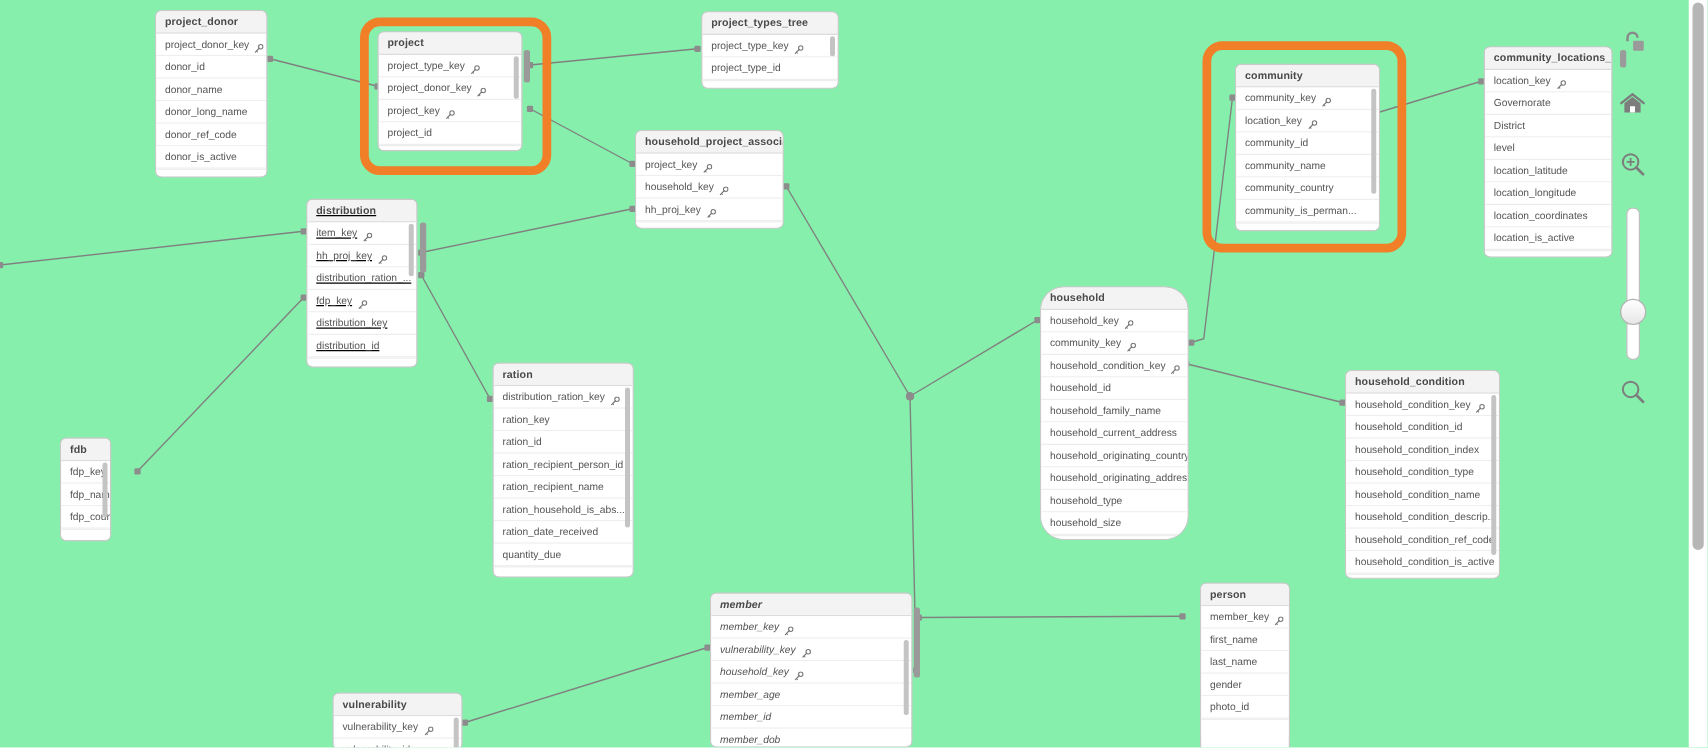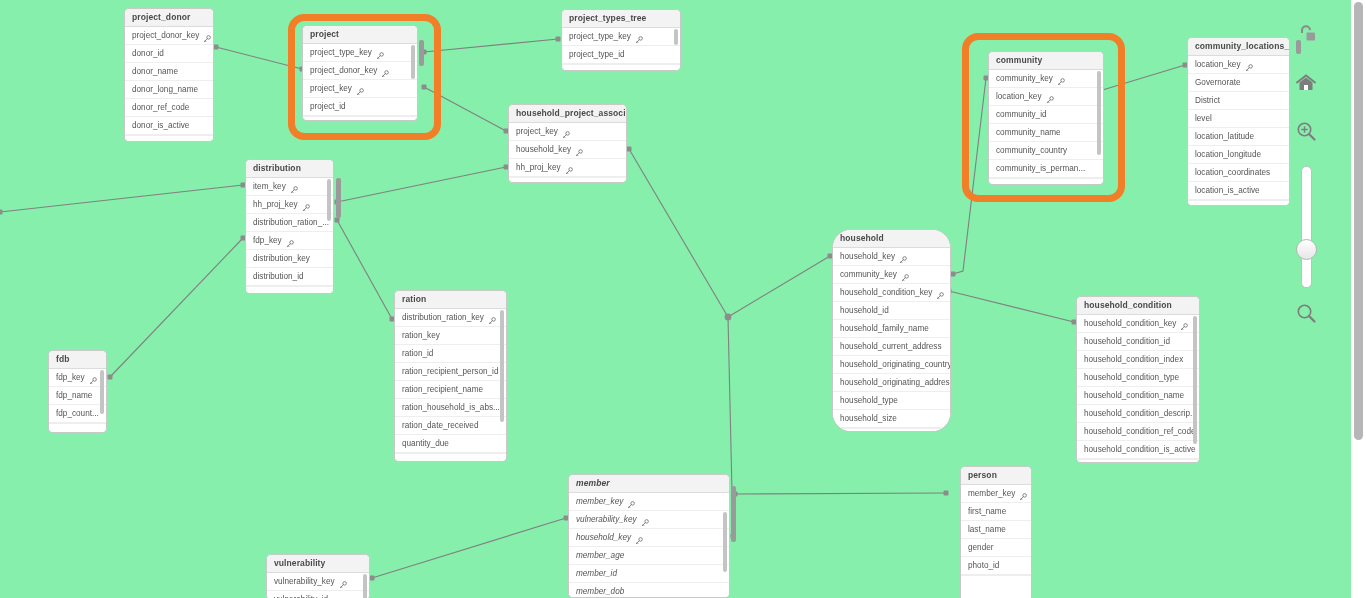--- a/index.html
+++ b/index.html
@@ -292,21 +292,21 @@
                 <path d="M2.7 7.3 L3.6 8.2" stroke="#777" stroke-width="1.1" stroke-linecap="round"></path>
               </svg></span>
           </div>
           <div class="field-row">
             <span class="field-name">project_id</span>
           </div>
           <div class="field-blank"></div>
         </div>
         <div class="card-scroll" style="top: 19px; height: 34px;"></div>
       </div>
-      <div class="table-card" style="left: 561px; top: 9px; width: 120px; height: 62px;">
+      <div class="table-card" style="left: 561px; top: 9px; width: 110px; height: 62px;">
         <div class="table-header">project_types_tree</div>
         <div class="field-list">
           <div class="field-row">
             <span class="field-name">project_type_key</span>
             <span class="key-icon"><svg viewBox="0 0 10 10" width="8" height="8">
                 <circle cx="7" cy="3" r="2.2" fill="none" stroke="#777" stroke-width="1.1"></circle>
                 <path d="M5.4 4.5 L1.6 8.4" stroke="#777" stroke-width="1.1" fill="none" stroke-linecap="round"></path>
                 <path d="M2.7 7.3 L3.6 8.2" stroke="#777" stroke-width="1.1" stroke-linecap="round"></path>
               </svg></span>
           </div>
@@ -340,21 +340,21 @@
             <span class="field-name">hh_proj_key</span>
             <span class="key-icon"><svg viewBox="0 0 10 10" width="8" height="8">
                 <circle cx="7" cy="3" r="2.2" fill="none" stroke="#777" stroke-width="1.1"></circle>
                 <path d="M5.4 4.5 L1.6 8.4" stroke="#777" stroke-width="1.1" fill="none" stroke-linecap="round"></path>
                 <path d="M2.7 7.3 L3.6 8.2" stroke="#777" stroke-width="1.1" stroke-linecap="round"></path>
               </svg></span>
           </div>
           <div class="field-blank"></div>
         </div>
       </div>
-      <div class="table-card" style="left: 245px; top: 159px; width: 89px; height: 135px;">
+      <div class="table-card" style="left: 245px; top: 159px; width: 89px; height: 135px; text-decoration: underline;">
         <div class="table-header">distribution</div>
         <div class="field-list">
           <div class="field-row">
             <span class="field-name">item_key</span>
             <span class="key-icon"><svg viewBox="0 0 10 10" width="8" height="8">
                 <circle cx="7" cy="3" r="2.2" fill="none" stroke="#777" stroke-width="1.1"></circle>
                 <path d="M5.4 4.5 L1.6 8.4" stroke="#777" stroke-width="1.1" fill="none" stroke-linecap="round"></path>
                 <path d="M2.7 7.3 L3.6 8.2" stroke="#777" stroke-width="1.1" stroke-linecap="round"></path>
               </svg></span>
           </div>
@@ -416,21 +416,21 @@
           <div class="field-row">
             <span class="field-name">ration_date_received</span>
           </div>
           <div class="field-row">
             <span class="field-name">quantity_due</span>
           </div>
           <div class="field-blank"></div>
         </div>
         <div class="card-scroll" style="top: 19px; height: 112px;"></div>
       </div>
-      <div class="table-card" style="left: 48px; top: 350px; width: 59px; height: 83px;">
+      <div class="table-card" style="left: 48px; top: 350px; width: 41px; height: 83px;">
         <div class="table-header">fdb</div>
         <div class="field-list">
           <div class="field-row">
             <span class="field-name">fdp_key</span>
             <span class="key-icon"><svg viewBox="0 0 10 10" width="8" height="8">
                 <circle cx="7" cy="3" r="2.2" fill="none" stroke="#777" stroke-width="1.1"></circle>
                 <path d="M5.4 4.5 L1.6 8.4" stroke="#777" stroke-width="1.1" fill="none" stroke-linecap="round"></path>
                 <path d="M2.7 7.3 L3.6 8.2" stroke="#777" stroke-width="1.1" stroke-linecap="round"></path>
               </svg></span>
           </div>

